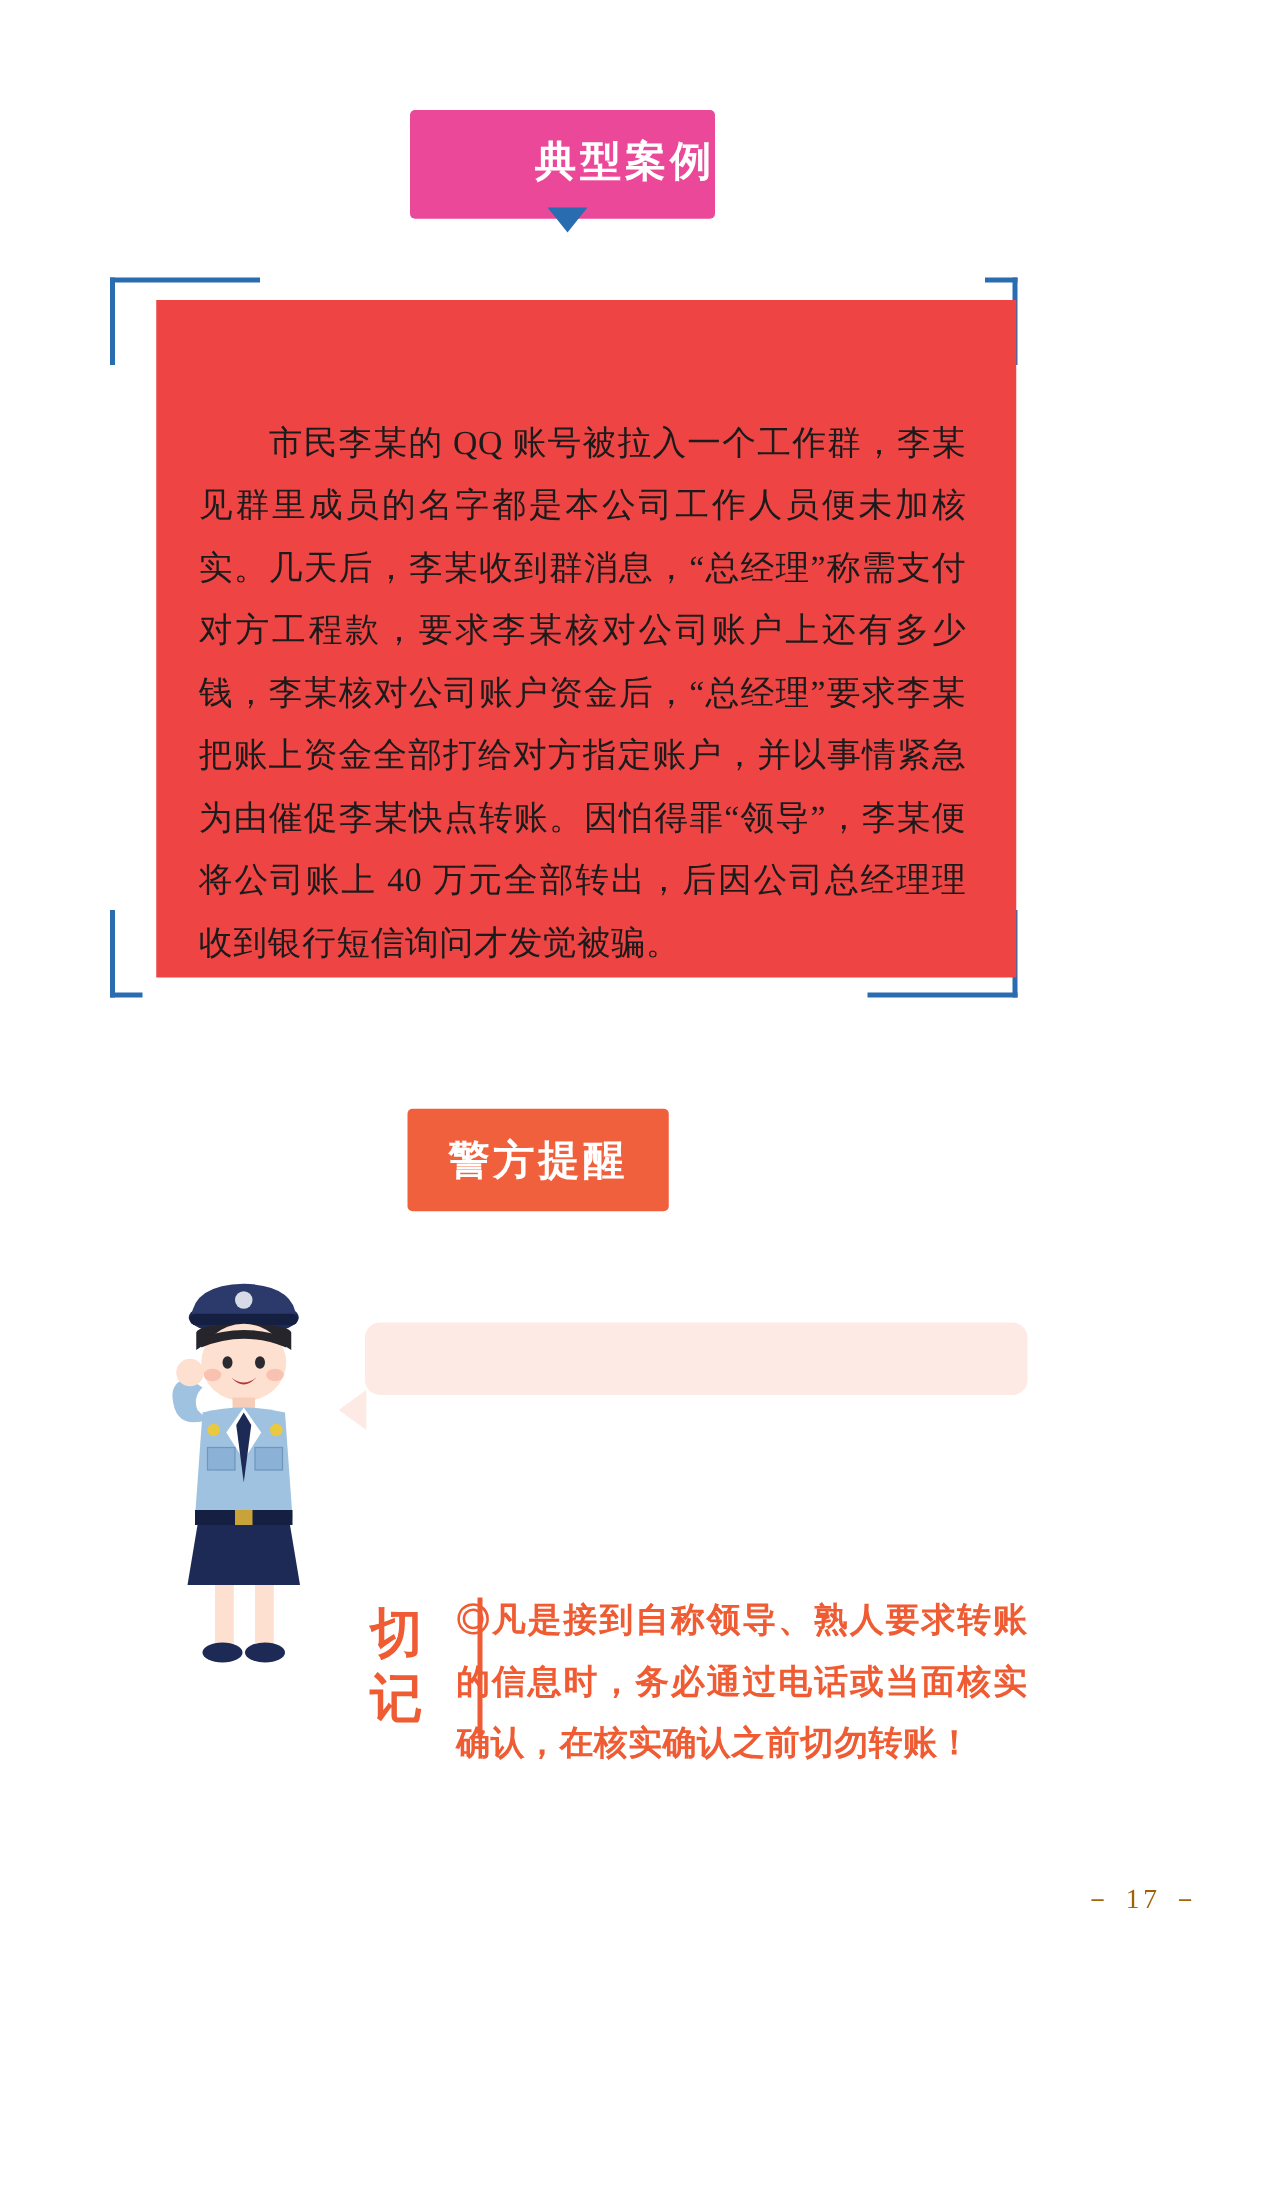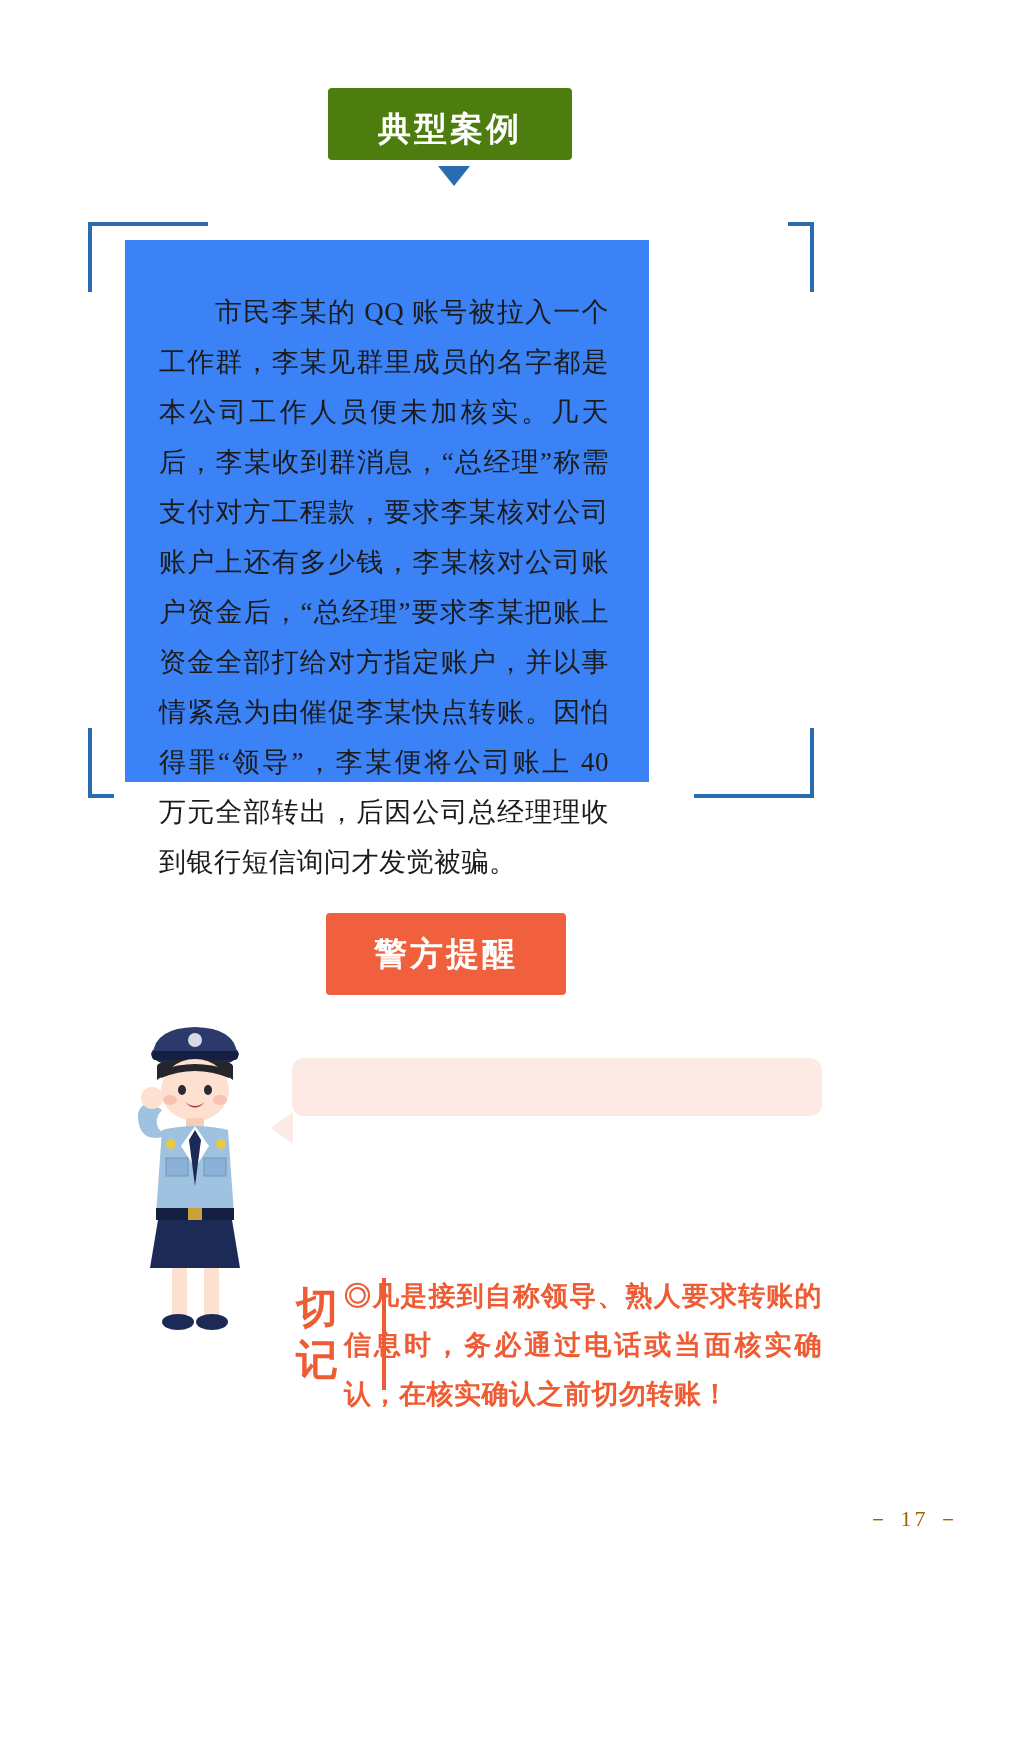--- a/index.html
+++ b/index.html
@@ -14,28 +14,28 @@
   }
 
   
   .case-badge-wrap {
     position: absolute;
     left: 328px;
     top: 88px;
     width: 244px;
   }
   .case-badge {
-    background: #4d7c0f;
+    background: #ec4899;
     color: #ffffff;
     font-family: "Liberation Serif", serif;
     font-weight: bold;
     font-size: 33px;
     letter-spacing: 3px;
-    text-align: center;
-    padding: 19px 0 8px;
+    text-align: right;
+    padding: 19px 0 23px;
     border-radius: 4px;
   }
   .case-badge-tail {
     position: absolute;
     left: 110px;
     top: 78px;
     width: 0; height: 0;
     border-left: 16px solid transparent;
     border-right: 16px solid transparent;
     border-top: 20px solid #2a6cb0;
@@ -54,41 +54,41 @@
     border-style: solid;
   }
   .corner.tl { left: 0; top: 0; width: 120px; height: 70px; border-width: 4px 0 0 4px; }
   .corner.br { right: 0; bottom: 0; width: 120px; height: 70px; border-width: 0 4px 4px 0; }
   .corner.tr { right: 0; top: 0; width: 26px; height: 70px; border-width: 4px 4px 0 0; }
   .corner.bl { left: 0; bottom: 0; width: 26px; height: 70px; border-width: 0 0 4px 4px; }
   .case-body {
     position: absolute;
     left: 37px;
     top: 18px;
-    width: 524px;
+    width: 688px;
     height: 542px;
-    background: #3b82f6;
-    padding: 20px 40px 0 34px;
+    background: #ef4444;
+    padding: 62px 40px 0 34px;
   }
   .case-text {
     font-family: "Liberation Serif", serif;
     font-size: 27px;
     line-height: 50px;
     color: #1b1b1b;
     text-align: justify;
     text-indent: 56px;
     letter-spacing: 0.5px;
   }
 
   
   .warn-badge-wrap {
     position: absolute;
     left: 326px;
-    top: 913px;
-    width: 240px;
+    top: 887px;
+    width: 209px;
   }
   .warn-badge {
     background: #f1603c;
     color: #ffffff;
     font-family: "Liberation Serif", serif;
     font-weight: bold;
     font-size: 33px;
     letter-spacing: 3px;
     text-align: center;
     padding: 19px 0 18px;
@@ -153,21 +153,21 @@
   }
   .qiji-divider {
     position: absolute;
     left: 94px;
     top: 6px;
     width: 4px;
     height: 112px;
     background: #ef5b32;
   }
   .qiji-text {
-    margin-left: 56px;
+    margin-left: 77px;
     color: #ef5b32;
     font-size: 27px;
     line-height: 49px;
     font-weight: bold;
     letter-spacing: 0.5px;
     text-align: justify;
   }
 
   .page-number {
     position: absolute;

